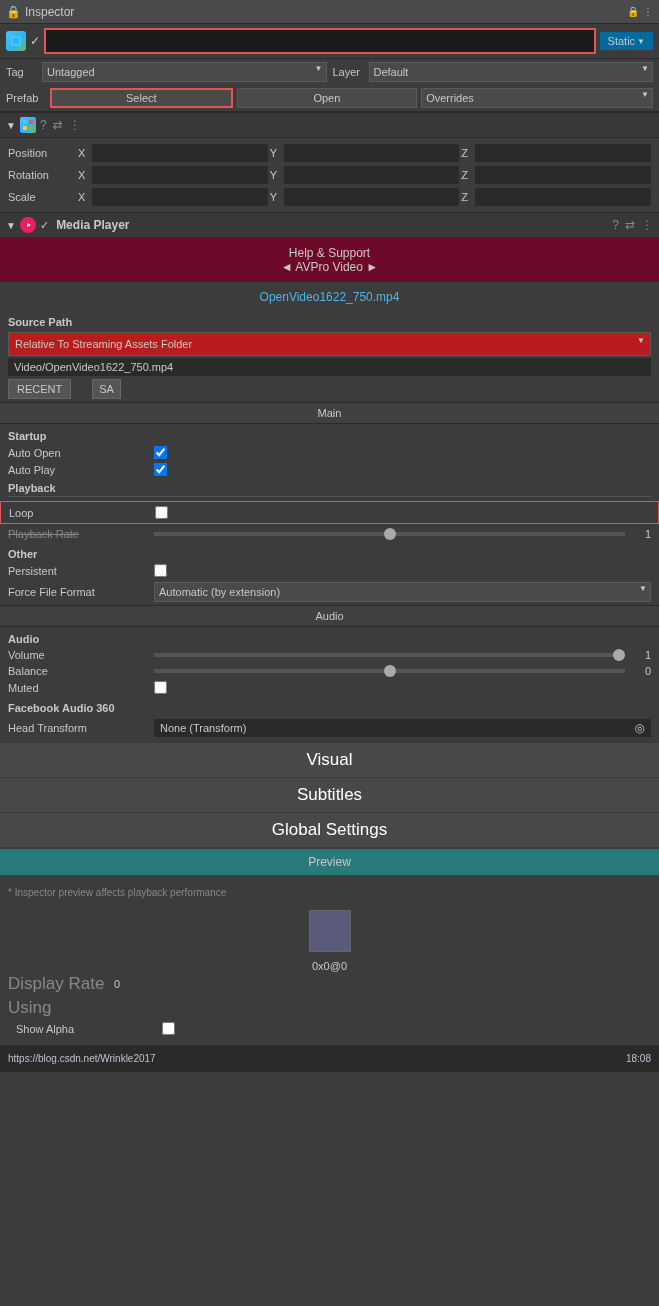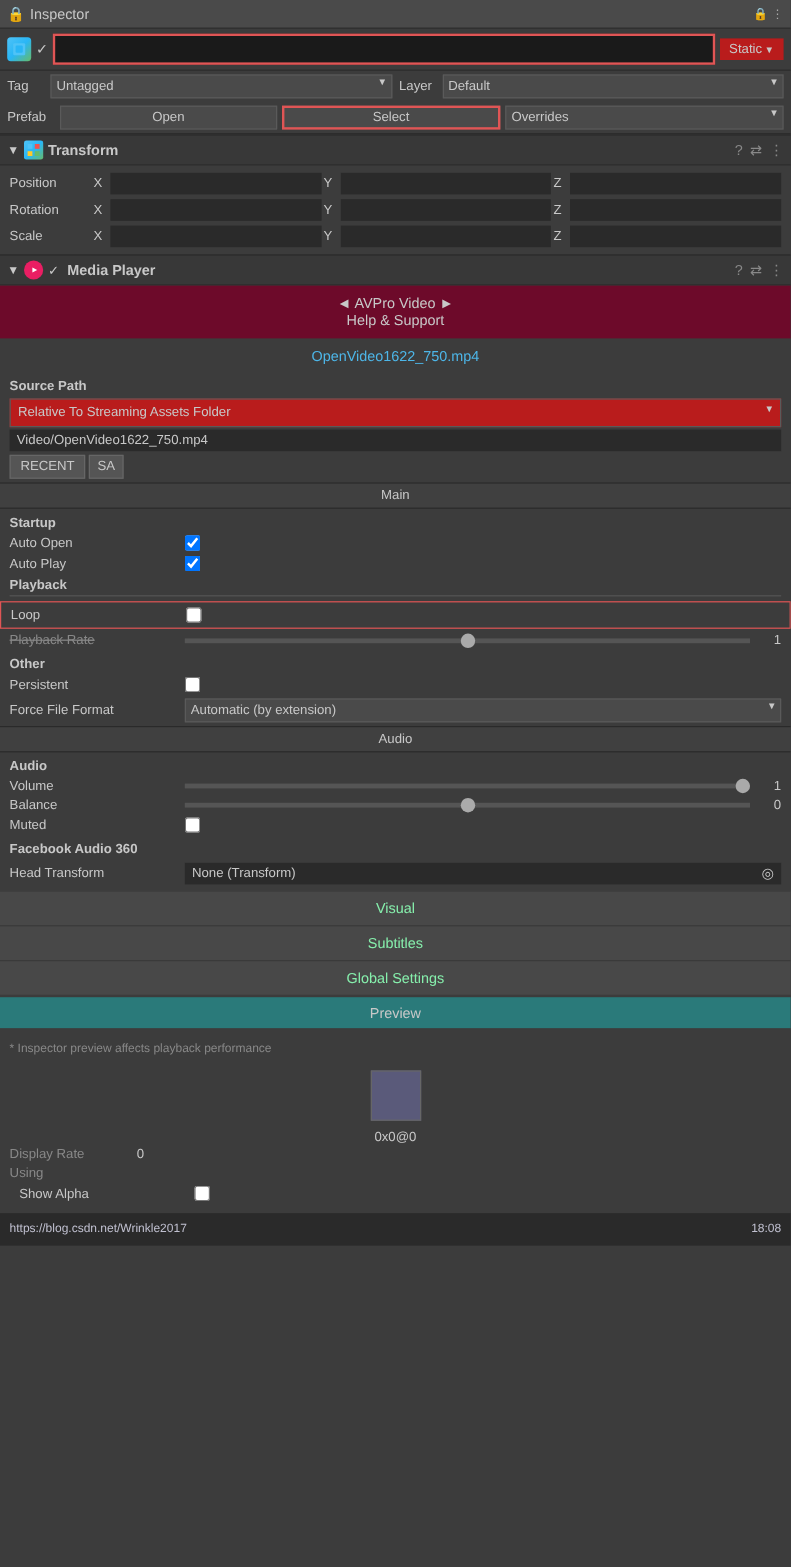--- a/index.html
+++ b/index.html
@@ -53,21 +53,21 @@
     .name-field {
       flex: 1;
       background: #1a1a1a;
       border: 2px solid #e05555;
       color: #c8c8c8;
       padding: 2px 6px;
       font-size: 13px;
       height: 26px;
     }
     .static-btn {
-      background: #b91c1c;
+      background: #0369a1;
       border: none;
       color: #c8c8c8;
       padding: 3px 8px;
       font-size: 11px;
       cursor: pointer;
       display: flex; align-items: center; gap: 2px;
     }
 
     
     .tag-layer-row {
@@ -297,21 +297,21 @@
       background: #2a2a2a;
       margin: 2px 8px;
       padding: 3px 6px;
       font-size: 11px;
       color: #c8c8c8;
     }
 
     .browse-row {
       display: flex;
       margin: 3px 8px;
-      gap: 3px;
+      gap: 21px;
       align-items: center;
     }
     .recent-btn {
       background: #555;
       border: 1px solid #666;
       color: #c8c8c8;
       padding: 3px 8px;
       font-size: 11px;
       cursor: pointer;
     }
@@ -446,23 +446,23 @@
 
     
     .nav-section {
       margin: 2px 0;
     }
     .nav-btn {
       width: 100%;
       background: #484848;
       border: none;
       border-top: 1px solid #3a3a3a;
-      color: #86efac;
+      color: #ffffff;
       padding: 7px;
-      font-size: 12px;
+      font-size: 17px;
       text-align: center;
       cursor: pointer;
     }
 
     
     .preview-header {
       background: #2a7a7a;
       text-align: center;
       padding: 6px;
       font-size: 12px;
@@ -491,21 +491,21 @@
       text-align: center;
       font-size: 11px;
       color: #c8c8c8;
     }
     .preview-field {
       display: flex;
       align-items: center;
       padding: 2px 0;
       gap: 6px;
     }
-    .preview-field .field-label { min-width: 100px; font-size: 11px; color: #888; }
+    .preview-field .field-label { min-width: 100px; font-size: 17px; color: #888; }
     .preview-field .field-value { font-size: 11px; color: #c8c8c8; }
 
     
     .bottom-bar {
       position: relative;
       background: #2a2a2a;
       padding: 8px 8px;
       display: flex;
       align-items: center;
       justify-content: space-between;
@@ -563,40 +563,39 @@
   <label>Layer</label>
   <div class="dropdown-wrapper">
     <select>
       <option>Default</option>
     </select>
   </div>
 </div>
 
 <div class="prefab-row">
   <label>Prefab</label>
+  <button class="prefab-btn" style="border: 2px solid #e05555;">Select</button>
   <button class="prefab-btn">Open</button>
-  <button class="prefab-btn" style="border: 2px solid #e05555;">Select</button>
   <div class="overrides-wrapper">
     <select>
       <option>Overrides</option>
     </select>
   </div>
 </div>
 
 <div class="section-header">
   <span class="arrow">▼</span>
   <div class="section-icon">
     <svg width="12" height="12" viewBox="0 0 12 12">
       <rect x="1" y="1" width="4" height="4" fill="#4fc3f7"></rect>
       <rect x="7" y="7" width="4" height="4" fill="#66bb6a"></rect>
       <rect x="7" y="1" width="4" height="4" fill="#ef5350"></rect>
       <rect x="1" y="7" width="4" height="4" fill="#ffca28"></rect>
     </svg>
   </div>
-  <span class="section-title">Transform</span>
   <div class="section-actions">
     <span>?</span>
     <span>⇄</span>
     <span>⋮</span>
   </div>
 </div>
 
 <div class="transform-content">
   <div class="transform-row">
     <span class="transform-label">Position</span>
@@ -664,22 +663,22 @@
   <div class="section-actions">
     <span>?</span>
     <span>⇄</span>
     <span>⋮</span>
   </div>
 </div>
 
 <div class="media-player-content">
 
   <div class="avpro-banner">
+    <div>Help &amp; Support</div>
     <div>◄ AVPro Video ►</div>
-    <div>Help &amp; Support</div>
   </div>
 
   <div class="video-filename">OpenVideo1622_750.mp4</div>
 
   <div class="source-path-label">Source Path</div>
   <div class="full-dropdown-wrapper">
     <select>
       <option>Relative To Streaming Assets Folder</option>
     </select>
   </div>

